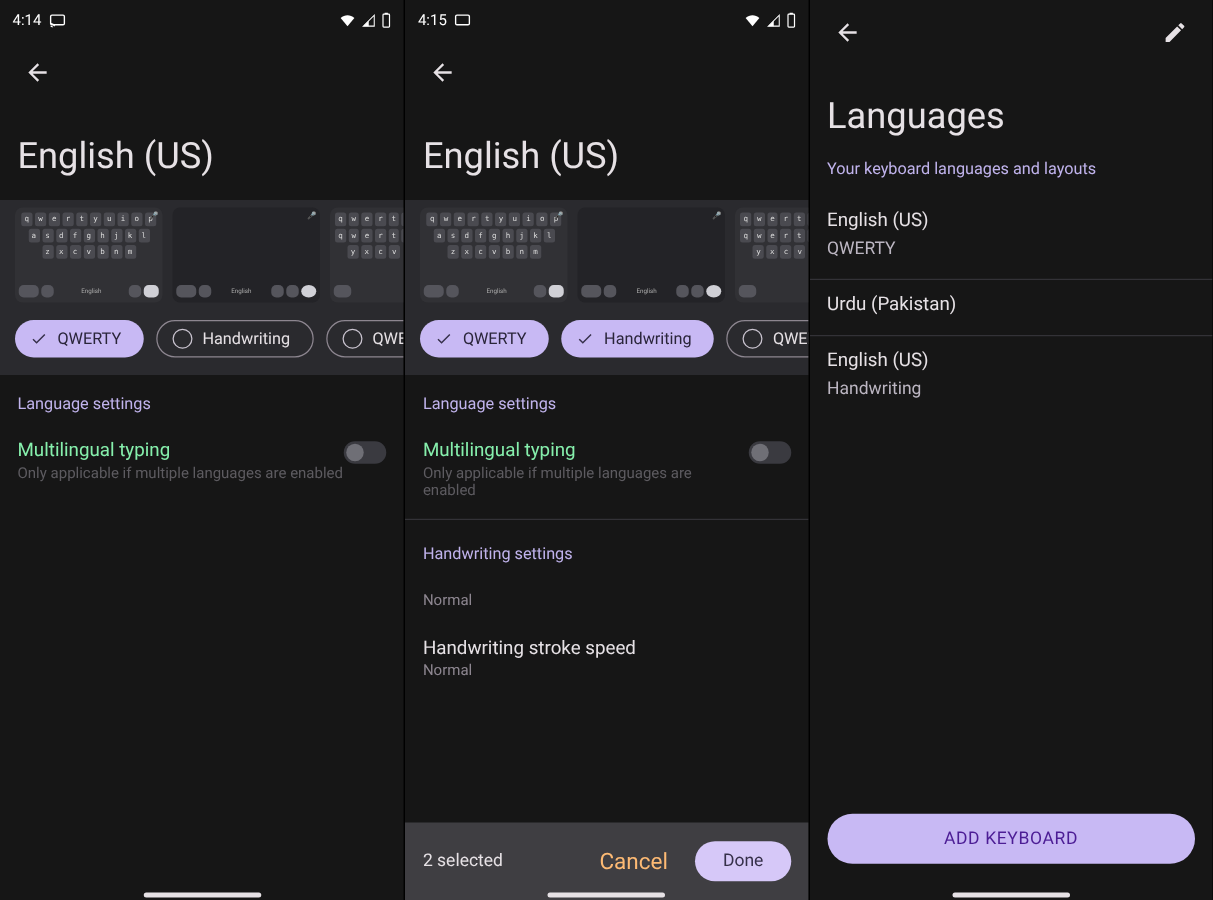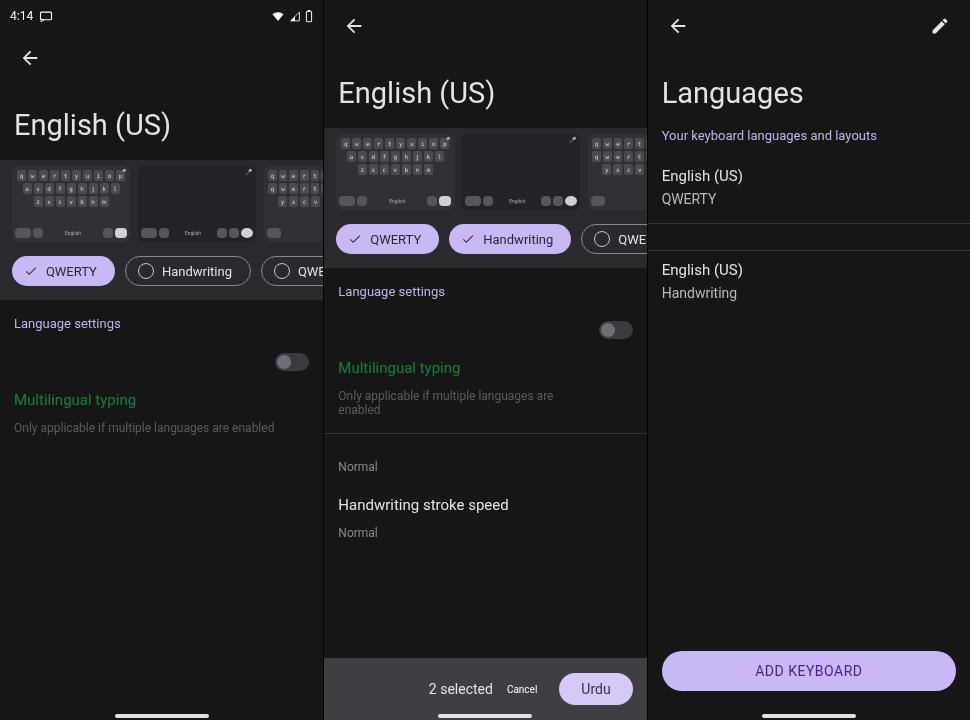--- a/index.html
+++ b/index.html
@@ -130,22 +130,22 @@
     font-size: 13px;
     padding: 16px 14px 10px 14px;
   }
   .setting-row {
     padding: 10px 14px 12px 14px;
     display:flex; align-items:flex-start;
     cursor:pointer;
   }
   .setting-text { flex:1; }
   .setting-title { font-size: 15px; color:#e6e1e5; }
-  .setting-title.disabled { color:#15803d;margin-top:40px; }
-  .setting-sub { font-size: 12px; color:#8d8690; margin-top:12px; }
+  .setting-title.disabled { color:#86efac; }
+  .setting-sub { font-size: 12px; color:#8d8690; margin-top:2px; }
   .setting-sub.disabled { color:#5d5b60; }
   .toggle {
     width:34px; height:18px; background:#3a3a40; border-radius:10px;
     position:relative; margin-top:2px;
   }
   .toggle .knob {
     position:absolute; left:2px; top:2px; width:14px; height:14px;
     background:#6f6f76; border-radius:50%;
   }
   .divider { height:1px; background:#333237; margin:4px 0; }
@@ -160,23 +160,23 @@
   }
   .lang-name { font-size:15px; color:#e6e1e5; }
   .lang-layout { font-size:14px; color:#bcb6c2; margin-top:6px; }
   .hr { height:1px; background:#333237; }
 
   
   .bottombar {
     position:absolute; left:0; right:0; bottom:0; height:62px;
     display:flex; align-items:center; padding:0 14px;
   }
-  .bottombar.dark { background:#3f3e42;text-align:right; }
+  .bottombar.dark { background:#3f3e42; }
   .bb-label { flex:1; font-size:14px; color:#e6e1e5; }
-  .bb-btn-flat { font-size:10px; color:#ffffff; padding:8px 14px; cursor:pointer; }
+  .bb-btn-flat { font-size:18px; color:#fdba74; padding:8px 14px; cursor:pointer; }
   .bb-btn-filled {
     background:#d6c8f8; color:#36304a; font-size:14px;
     padding:8px 22px; border-radius:20px; cursor:pointer; margin-left:8px;
   }
   .add-kb-btn {
     position:absolute; left:14px; right:14px; bottom:29px; height:40px;
     background:#c8b9f4; color:#4c1d95; font-size:14px; letter-spacing:0.5px;
     border-radius:20px; display:flex; align-items:center; justify-content:center;
     cursor:pointer;
   }
@@ -341,20 +341,43 @@
     <div class="toggle">
         <div class="knob"></div>
       </div>
   </div>
 
   <div class="navbar"></div>
 </div>
 
 <div class="panel">
 
+  <div class="statusbar">
+    <div class="status-left">
+      <span>4:15</span>
+      <span class="cast-icon">
+        <svg width="14" height="11" viewBox="0 0 24 20" fill="none" stroke="#fff" stroke-width="2">
+            <rect x="2" y="2" width="20" height="14" rx="2"></rect>
+          </svg>
+      </span>
+    </div>
+    <div class="status-right">
+      <svg width="14" height="11" viewBox="0 0 24 20">
+          <path d="M12 18 L2 6 C8 1 16 1 22 6 Z" fill="#fff"></path>
+        </svg>
+      <svg width="12" height="11" viewBox="0 0 20 20">
+          <path d="M2 18 L18 18 L18 2 Z" fill="none" stroke="#fff" stroke-width="1.5"></path>
+          <path d="M2 18 L10 18 L10 10 Z" fill="#fff"></path>
+        </svg>
+      <svg width="8" height="13" viewBox="0 0 12 20">
+          <rect x="2" y="2" width="8" height="16" rx="1" fill="none" stroke="#fff" stroke-width="1.5"></rect>
+          <rect x="4" y="0" width="4" height="2" fill="#fff"></rect>
+        </svg>
+    </div>
+  </div>
 
   <div class="appbar">
     <div class="back-btn">
       <svg width="22" height="22" viewBox="0 0 24 24" fill="#e6e1e5">
           <path d="M20 11H7.8l5.6-5.6L12 4l-8 8 8 8 1.4-1.4L7.8 13H20z"></path>
         </svg>
     </div>
   </div>
 
   <div class="page-title">English (US)</div>
@@ -470,36 +493,37 @@
     <div class="setting-text">
       <div class="setting-title disabled">Multilingual typing</div>
       <div class="setting-sub disabled">Only applicable if multiple languages are enabled</div>
     </div>
     <div class="toggle">
         <div class="knob"></div>
       </div>
   </div>
   <div class="divider"></div>
 
+  <div class="section-header">Handwriting settings</div>
   <div class="setting-row">
     <div class="setting-text">
       <div class="setting-sub">Normal</div>
     </div>
   </div>
   <div class="setting-row">
     <div class="setting-text">
       <div class="setting-title">Handwriting stroke speed</div>
       <div class="setting-sub">Normal</div>
     </div>
   </div>
 
   <div class="bottombar dark">
     <div class="bb-label">2 selected</div>
     <div class="bb-btn-flat">Cancel</div>
-    <div class="bb-btn-filled">Urdu</div>
+    <div class="bb-btn-filled">Done</div>
   </div>
   <div class="navbar"></div>
 </div>
 
 <div class="panel">
 
 
   <div class="appbar">
     <div class="back-btn">
       <svg width="22" height="22" viewBox="0 0 24 24" fill="#e6e1e5">
@@ -517,20 +541,21 @@
   <div class="page-title">Languages</div>
 
   <div class="subheader">Your keyboard languages and layouts</div>
 
   <div class="lang-item">
     <div class="lang-name">English (US)</div>
     <div class="lang-layout">QWERTY</div>
   </div>
   <div class="hr"></div>
   <div class="lang-item">
+    <div class="lang-name">Urdu (Pakistan)</div>
   </div>
   <div class="hr"></div>
   <div class="lang-item">
     <div class="lang-name">English (US)</div>
     <div class="lang-layout">Handwriting</div>
   </div>
 
   <div class="add-kb-btn">ADD KEYBOARD</div>
   <div class="navbar"></div>
 </div>

